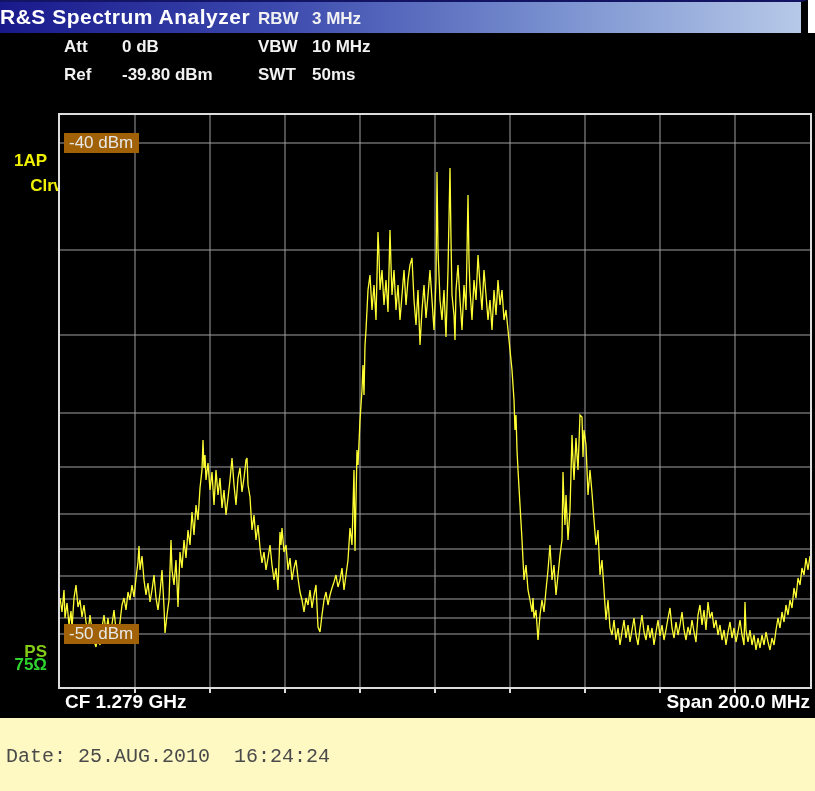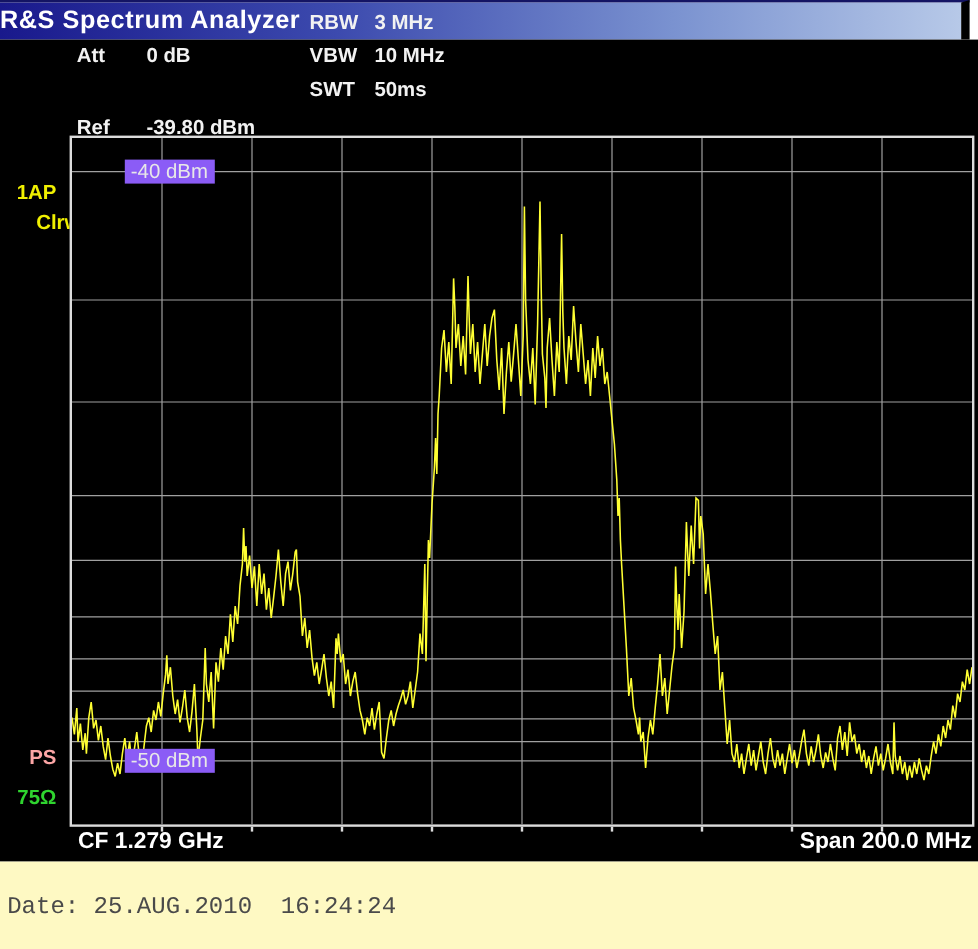--- a/index.html
+++ b/index.html
@@ -16,42 +16,42 @@
   }
   .titlebar .title{
     position:absolute;left:0;top:3px;color:#ffffff;font-size:21px;
     font-weight:bold;letter-spacing:0.5px;white-space:pre;
   }
   
   .panel{position:absolute;left:0;top:33px;width:815px;height:685px;background:#000000;}
   .hdr{position:absolute;color:#f2f2f2;font-size:17px;font-weight:bold;white-space:pre;}
   .hdr .lab{display:inline-block;}
   .hdr-att   {left:64px;top:4px;}
-  .hdr-ref   {left:64px;top:32px;margin-top:32px;}
+  .hdr-ref   {left:64px;top:32px;}
   .hdr-rbw   {left:258px;top:-24px;}
   .hdr-vbw   {left:258px;top:4px;}
   .hdr-swt   {left:258px;top:32px;}
   .hdr-att .lab,.hdr-ref .lab{width:58px;}
   .hdr-rbw .lab,.hdr-vbw .lab,.hdr-swt .lab{width:54px;}
   
   .gutter-label{position:absolute;left:0;width:47px;text-align:right;
     font-size:17px;font-weight:bold;white-space:pre;}
   .lbl-1ap {top:118px;color:#f0f000;}
   .lbl-clrw{top:143px;color:#f0f000;padding-left:20px;}
-  .lbl-ps  {top:589px;color:#fca5a5;}
+  .lbl-ps  {top:609px;color:#84cc16;}
   .lbl-75  {top:622px;color:#2fd42f;}
   
   .graph{
     position:absolute;left:58px;top:80px;width:750px;height:572px;
     border:2px solid #dcdcdc;background:#000000;
   }
   .graph svg{display:block;}
   .level-label{
-    position:absolute;color:#e8e8e8;font-size:17px;background:#8b5cf6;
-    padding:0 6px 0 5px;white-space:pre;line-height:20px;margin-left:40px;
+    position:absolute;color:#e8e8e8;font-size:17px;background:#a16207;
+    padding:0 6px 0 5px;white-space:pre;line-height:20px;
   }
   
   .tick{position:absolute;width:2px;height:4px;background:#dcdcdc;top:656px;}
   
   .freq-row{
     position:absolute;left:58px;top:658px;width:754px;height:28px;
     display:flex;justify-content:space-between;
     color:#ffffff;font-size:19px;font-weight:bold;
   }
   .freq-row .cf{padding-left:7px;white-space:pre;}

